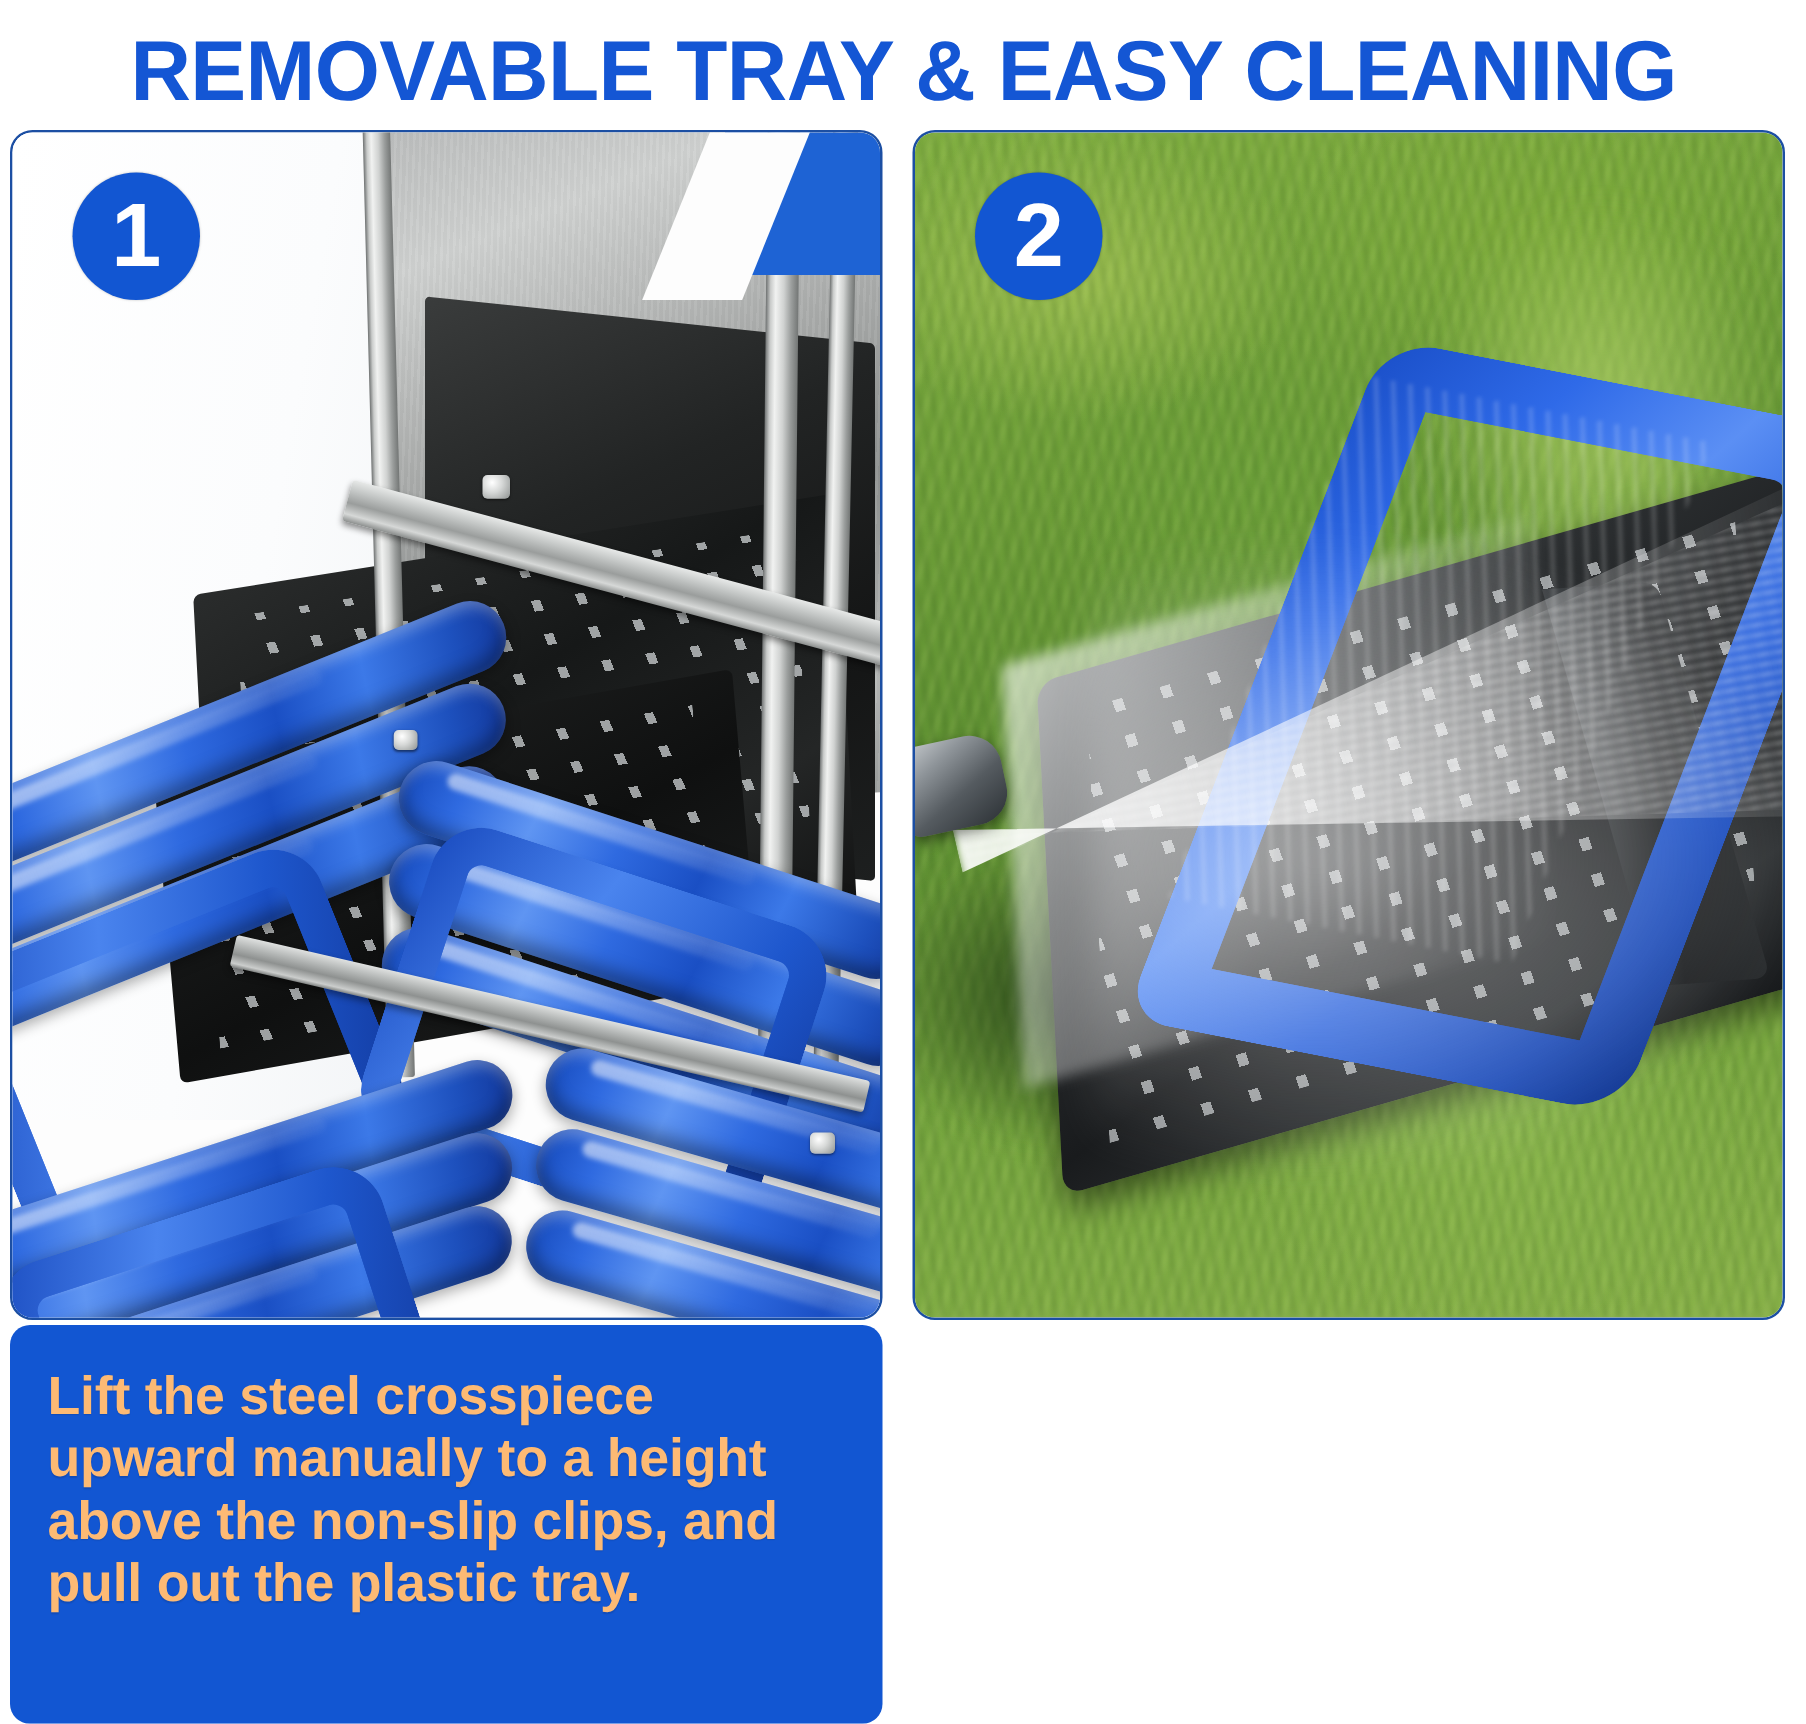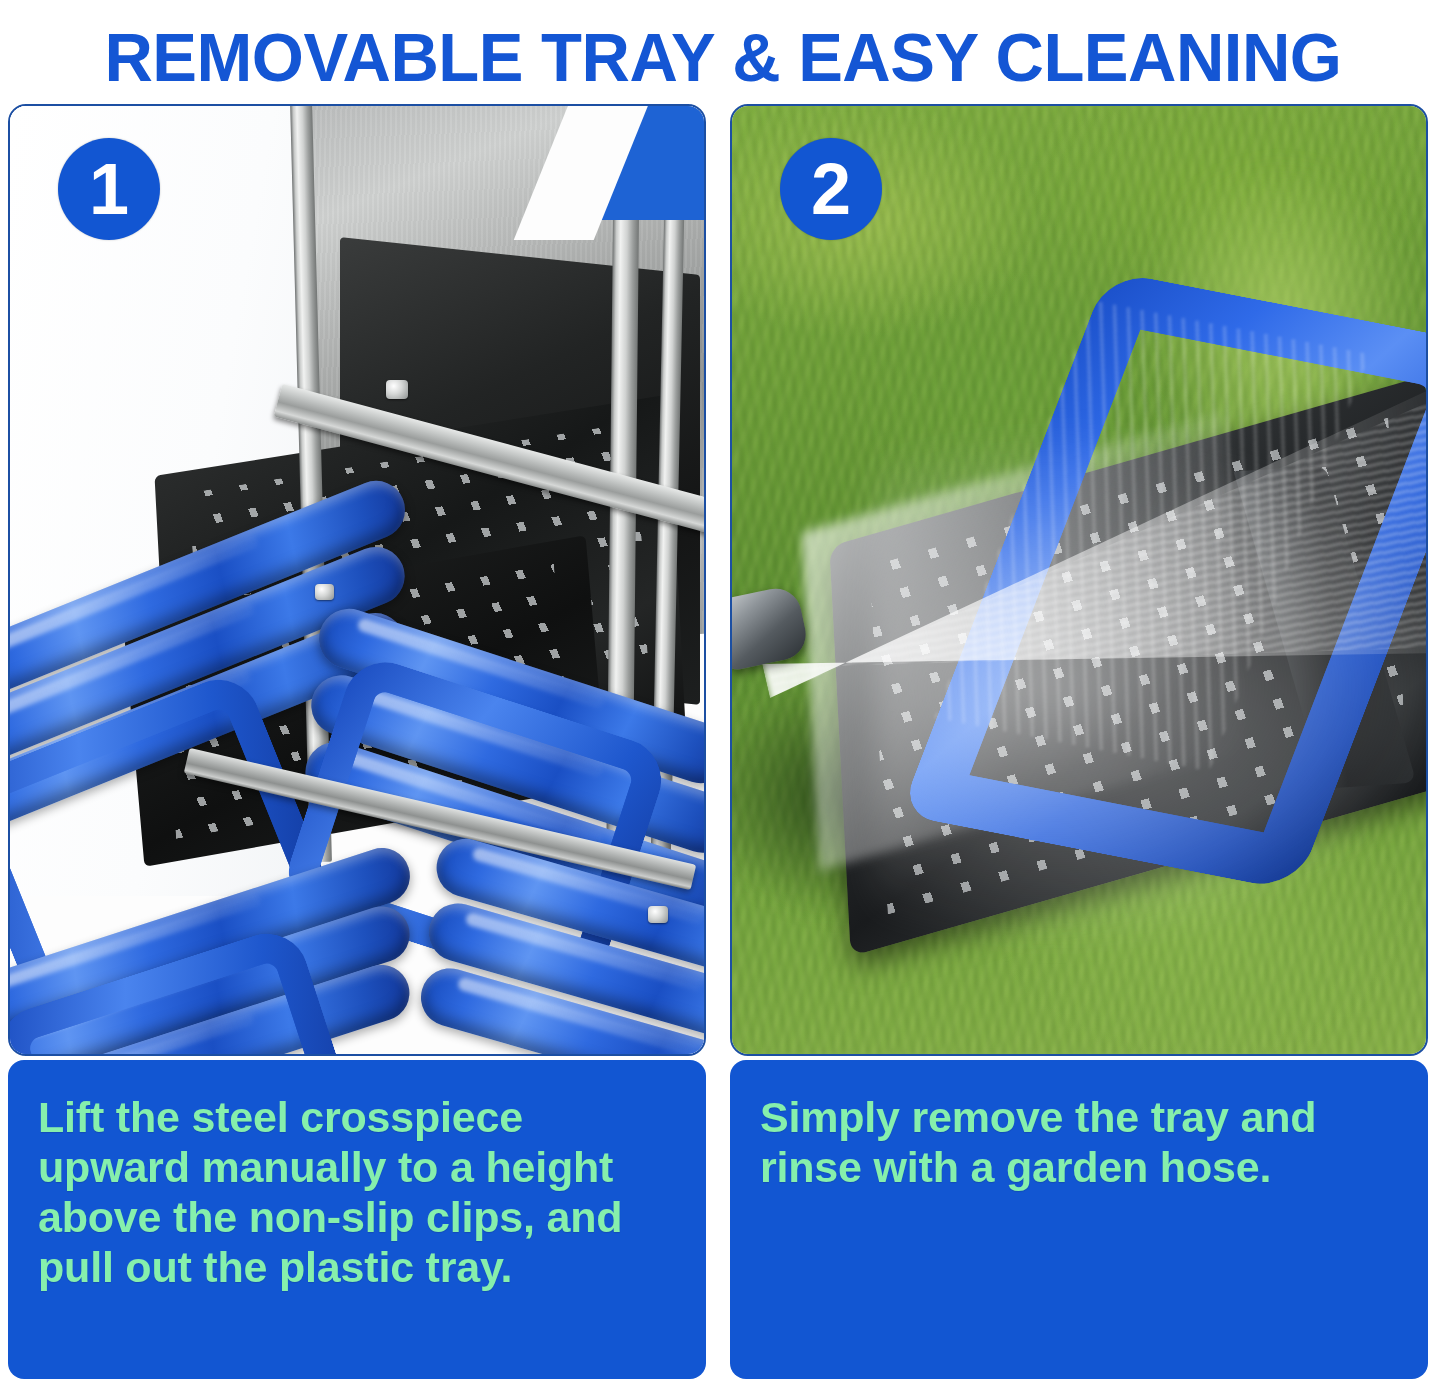--- a/index.html
+++ b/index.html
@@ -359,21 +359,21 @@
     background: #1256d2;
     border-radius: 16px;
     padding: 32px 30px 24px 30px;
     box-sizing: border-box;
   }
   .caption-text {
     font-family: "Liberation Sans Narrow", "Liberation Sans", sans-serif;
     font-weight: 700;
     font-size: 43px;
     line-height: 50px;
-    color: #86efac;
+    color: #fdba74;
     letter-spacing: -0.2px;
     text-shadow: 0 1px 1px rgba(0,0,0,0.12);
   }
 </style>
 </head>
 <body>
 
 <div class="title-bar">
   <div class="title-text">REMOVABLE TRAY &amp; EASY CLEANING</div>
 </div>
@@ -484,18 +484,15 @@
         <div class="spray"></div>
         <div class="spray-streaks"></div>
         <div class="nozzle"></div>
       </div>
 
       <div class="badge">
         <span>2</span>
       </div>
     </div>
 
-    <div class="caption">
-      <div class="caption-text">Simply remove the tray and rinse with a garden hose.</div>
-    </div>
   </div>
 
 </div>
 
 </body></html>

